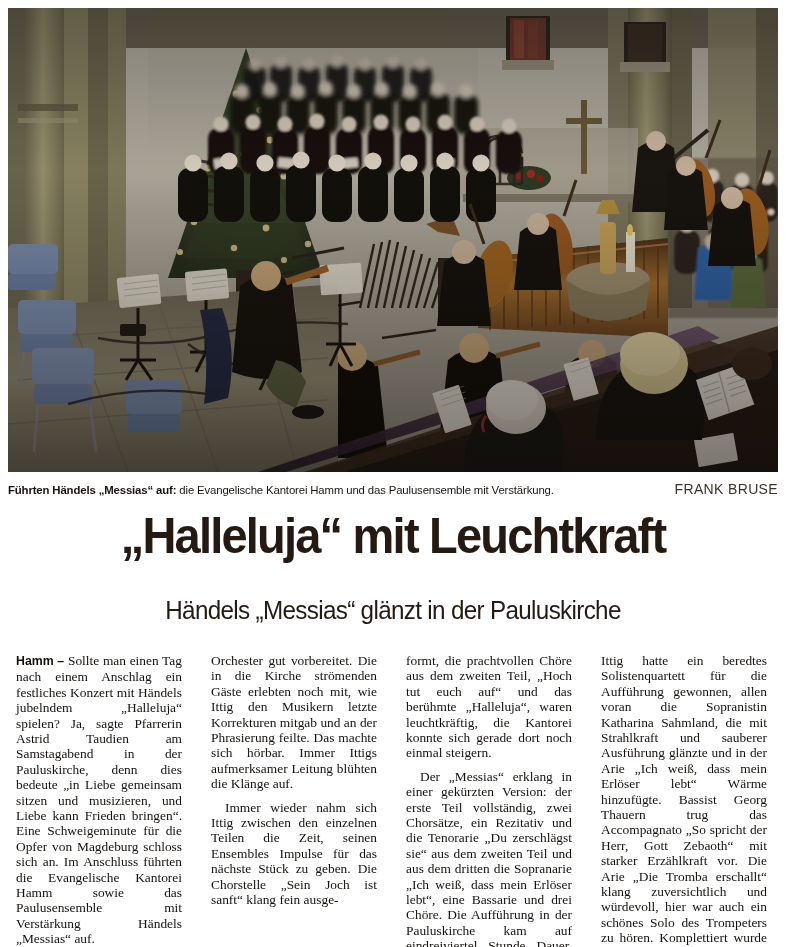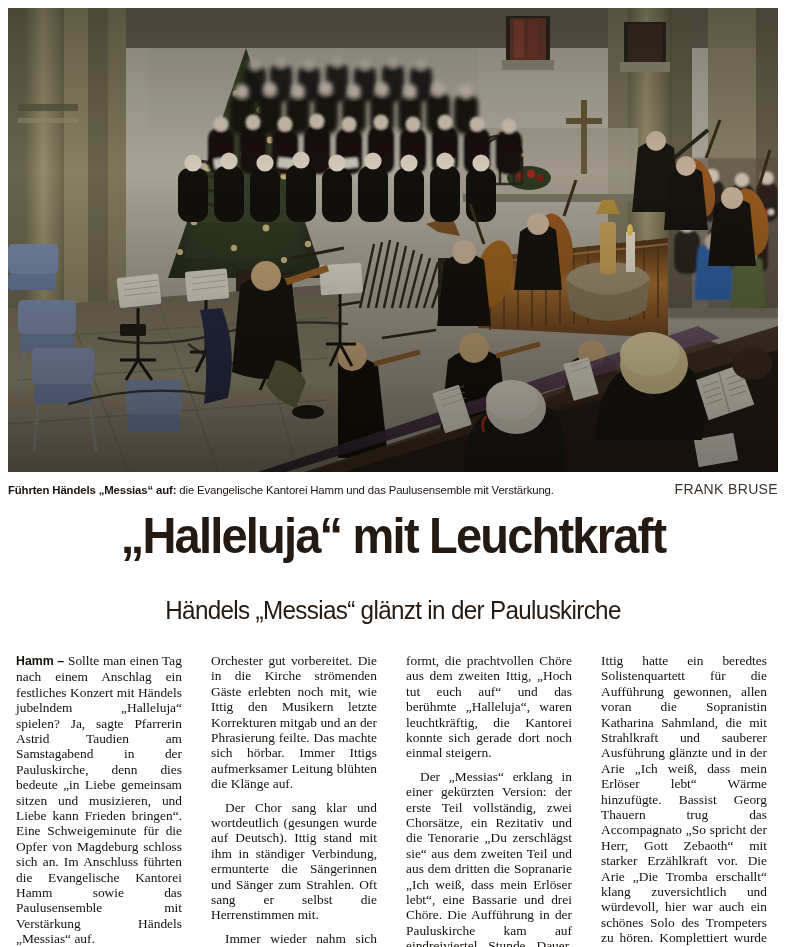--- a/index.html
+++ b/index.html
@@ -700,26 +700,25 @@
 
   <div class="columns">
 
     <div class="col">
       <p><span class="dateline">Hamm –</span><span> Sollte man einen Tag nach einem Anschlag ein festliches Konzert mit Händels jubelndem „Halleluja“ spielen? Ja, sagte Pfarrerin Astrid Taudien am Samstagabend in der Pauluskirche, denn dies bedeute „in Liebe gemeinsam sitzen und musizieren, und Liebe kann Frieden bringen“. Eine Schweigeminute für die Opfer von Magdeburg schloss sich an. Im Anschluss führten die Evangelische Kantorei Hamm sowie das Paulusensemble mit Verstärkung Händels „Messias“ auf.</span></p>
       <p>Es ist ein ambitioniertes Vorhaben für Amateure, doch Kantor Heiko Ittig hatte seine Sängerinnen und Sänger und sein</p>
     </div>
 
     <div class="col">
       <p>Orchester gut vorbereitet. Die in die Kirche strömenden Gäste erlebten noch mit, wie Ittig den Musikern letzte Korrekturen mitgab und an der Phrasierung feilte. Das machte sich hörbar. Immer Ittigs aufmerksamer Leitung blühten die Klänge auf.</p>
-      <p>Der Chor sang klar und wortdeutlich (gesungen wurde auf Deutsch). Ittig stand mit ihm in ständiger Verbindung, ermunterte die Sängerinnen und Sänger zum Strahlen. Oft sang er selbst die Herrenstimmen mit.</p>
       <p>Immer wieder nahm sich Ittig zwischen den einzelnen Teilen die Zeit, seinen Ensembles Impulse für das nächste Stück zu geben. Die Chorstelle „Sein Joch ist sanft“ klang fein ausge-</p>
     </div>
 
     <div class="col">
-      <p>formt, die prachtvollen Chöre aus dem zweiten Ittig, „Hoch tut euch auf“ und das berühmte „Halleluja“, waren leuchtkräftig, die Kantorei konnte sich gerade dort noch einmal steigern.</p>
+      <p>formt, die prachtvollen Chöre aus dem zweiten Teil, „Hoch tut euch auf“ und das berühmte „Halleluja“, waren leuchtkräftig, die Kantorei konnte sich gerade dort noch einmal steigern.</p>
       <p>Der „Messias“ erklang in einer gekürzten Version: der erste Teil vollständig, zwei Chorsätze, ein Rezitativ und die Tenorarie „Du zerschlägst sie“ aus dem zweiten Teil und aus dem dritten die Sopranarie „Ich weiß, dass mein Erlöser lebt“, eine Bassarie und drei Chöre. Die Aufführung in der Pauluskirche kam auf eindreiviertel Stunde Dauer, eine beachtliche Leistung der Mitwirkenden.</p>
     </div>
 
     <div class="col">
       <p><span>Ittig hatte ein beredtes Solistenquartett für die Aufführung gewonnen, allen voran die Sopranistin Katharina Sahmland, die mit Strahlkraft und sauberer Ausführung glänzte und in der Arie „Ich weiß, dass mein Erlöser lebt“ Wärme hinzufügte. Bassist Georg Thauern trug das Accompagnato „So spricht der Herr, Gott Zebaoth“ mit starker Erzählkraft vor. Die Arie „Die Tromba erschallt“ klang zuversichtlich und würdevoll, hier war auch ein schönes Solo des Trompeters zu hören. Komplettiert wurde das Quartett von der geschmackvoll vortragenden Altistin Annika van Dyk und von dem Tenor Jens Zumbült.</span> </p>
     </div>
 
   </div>
 </div>
 

